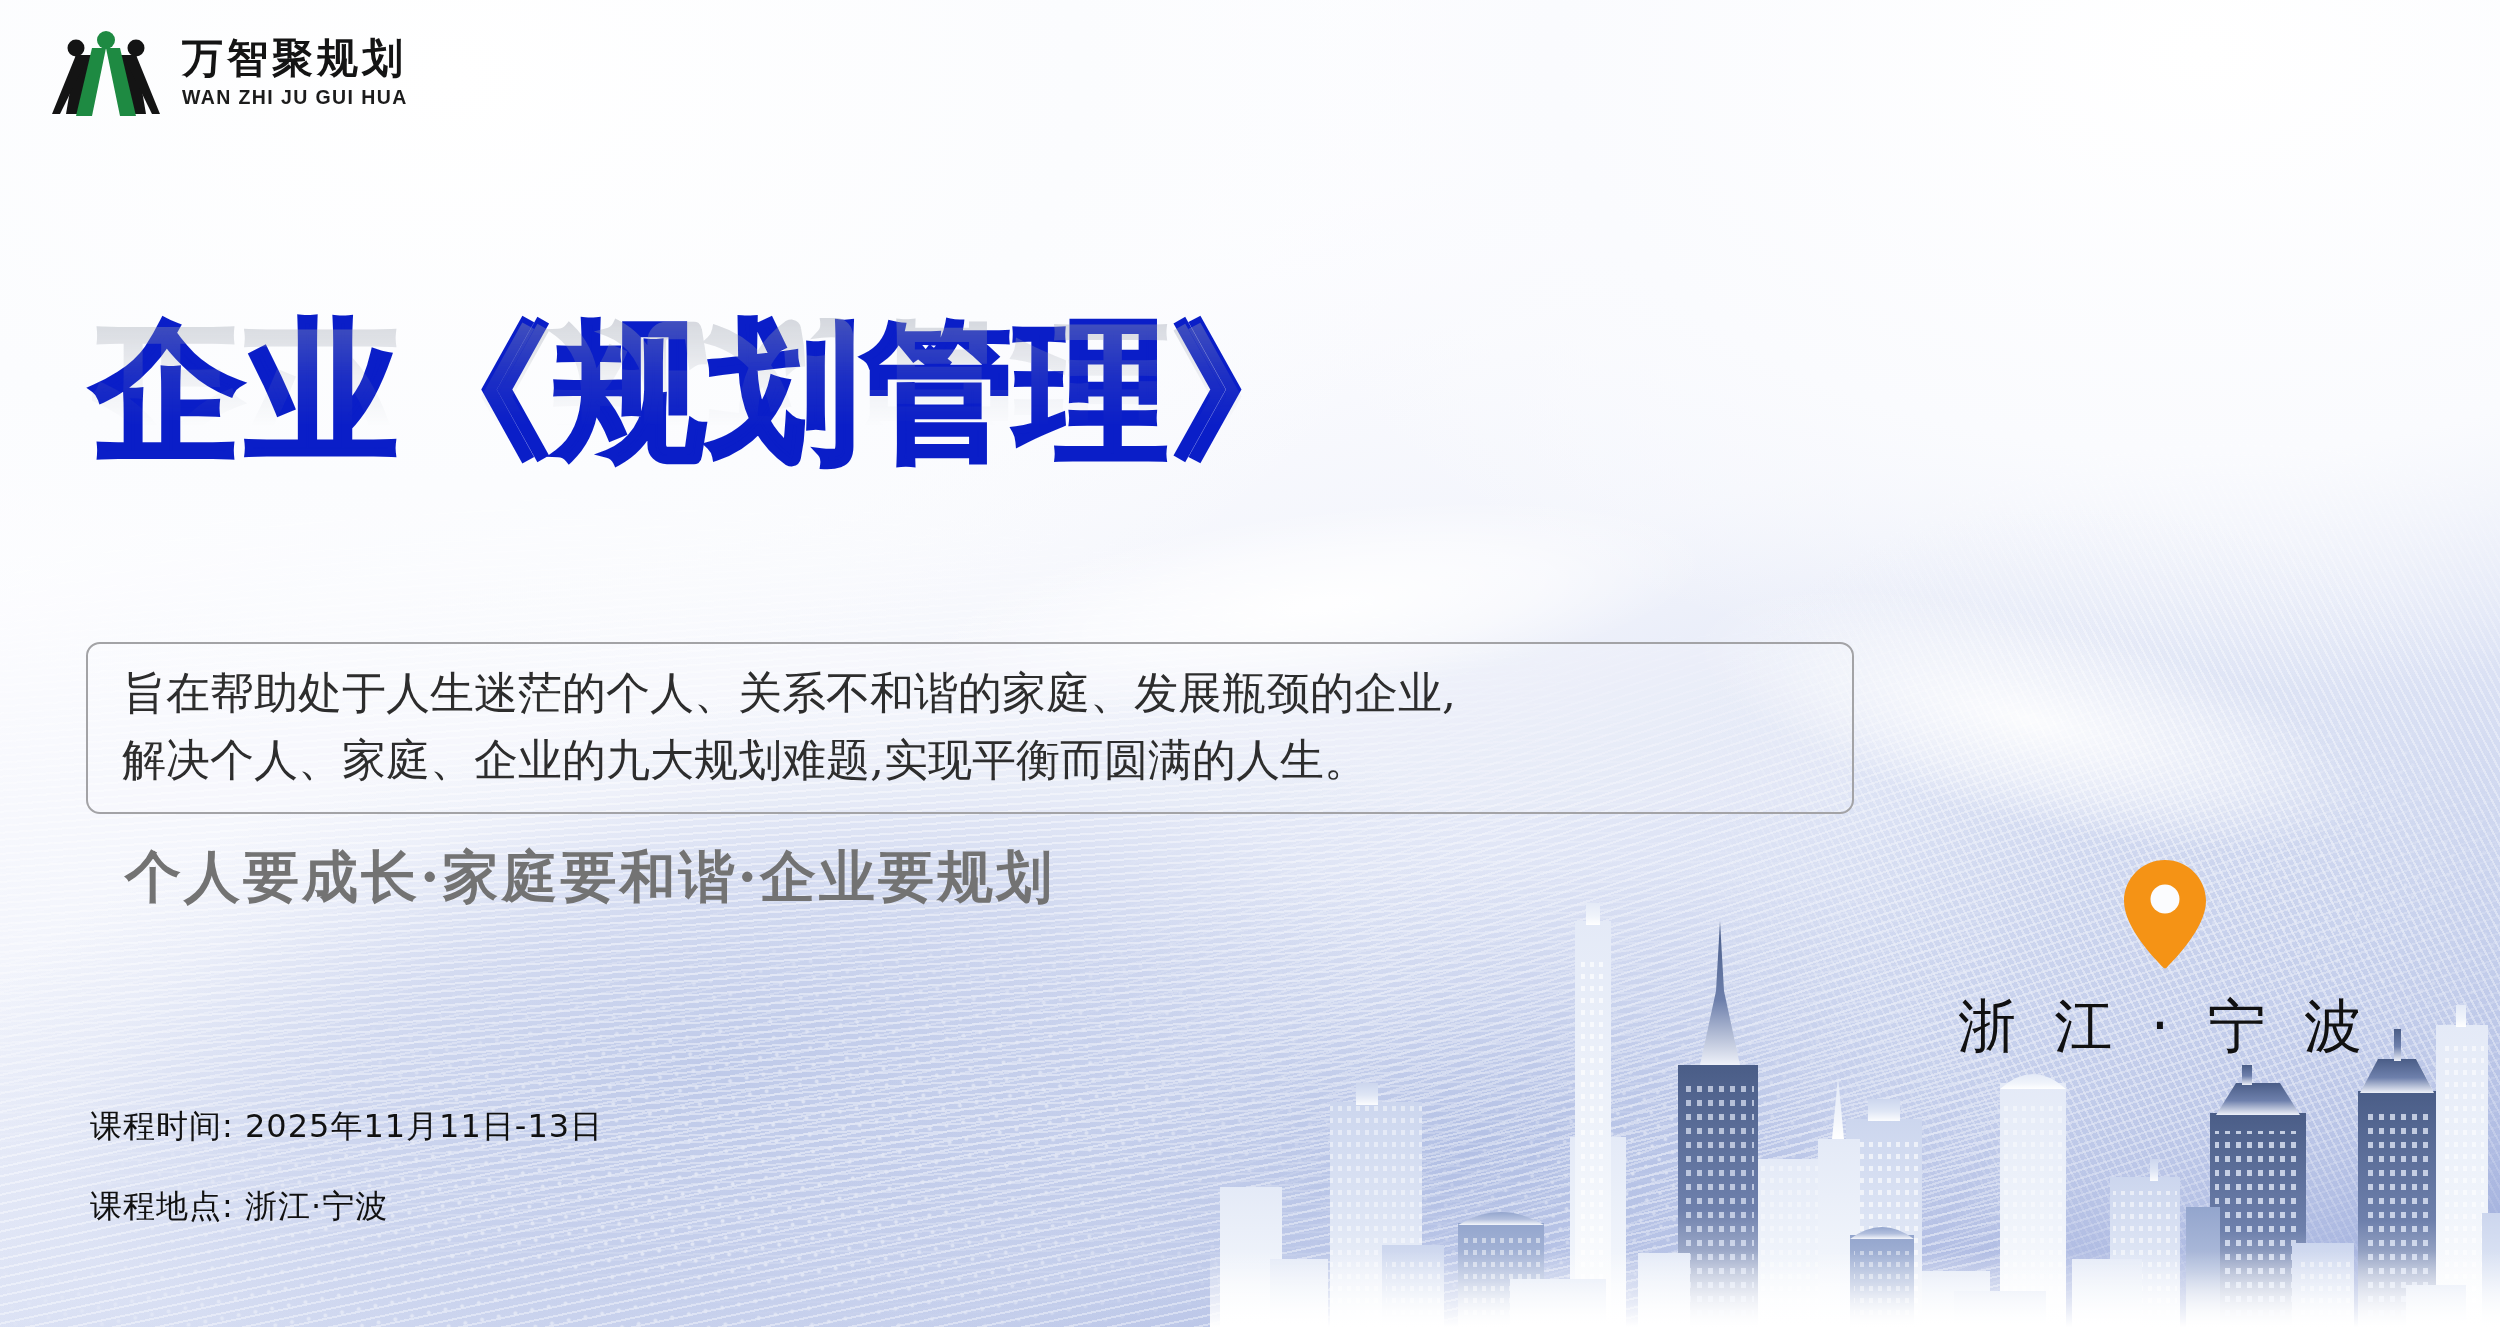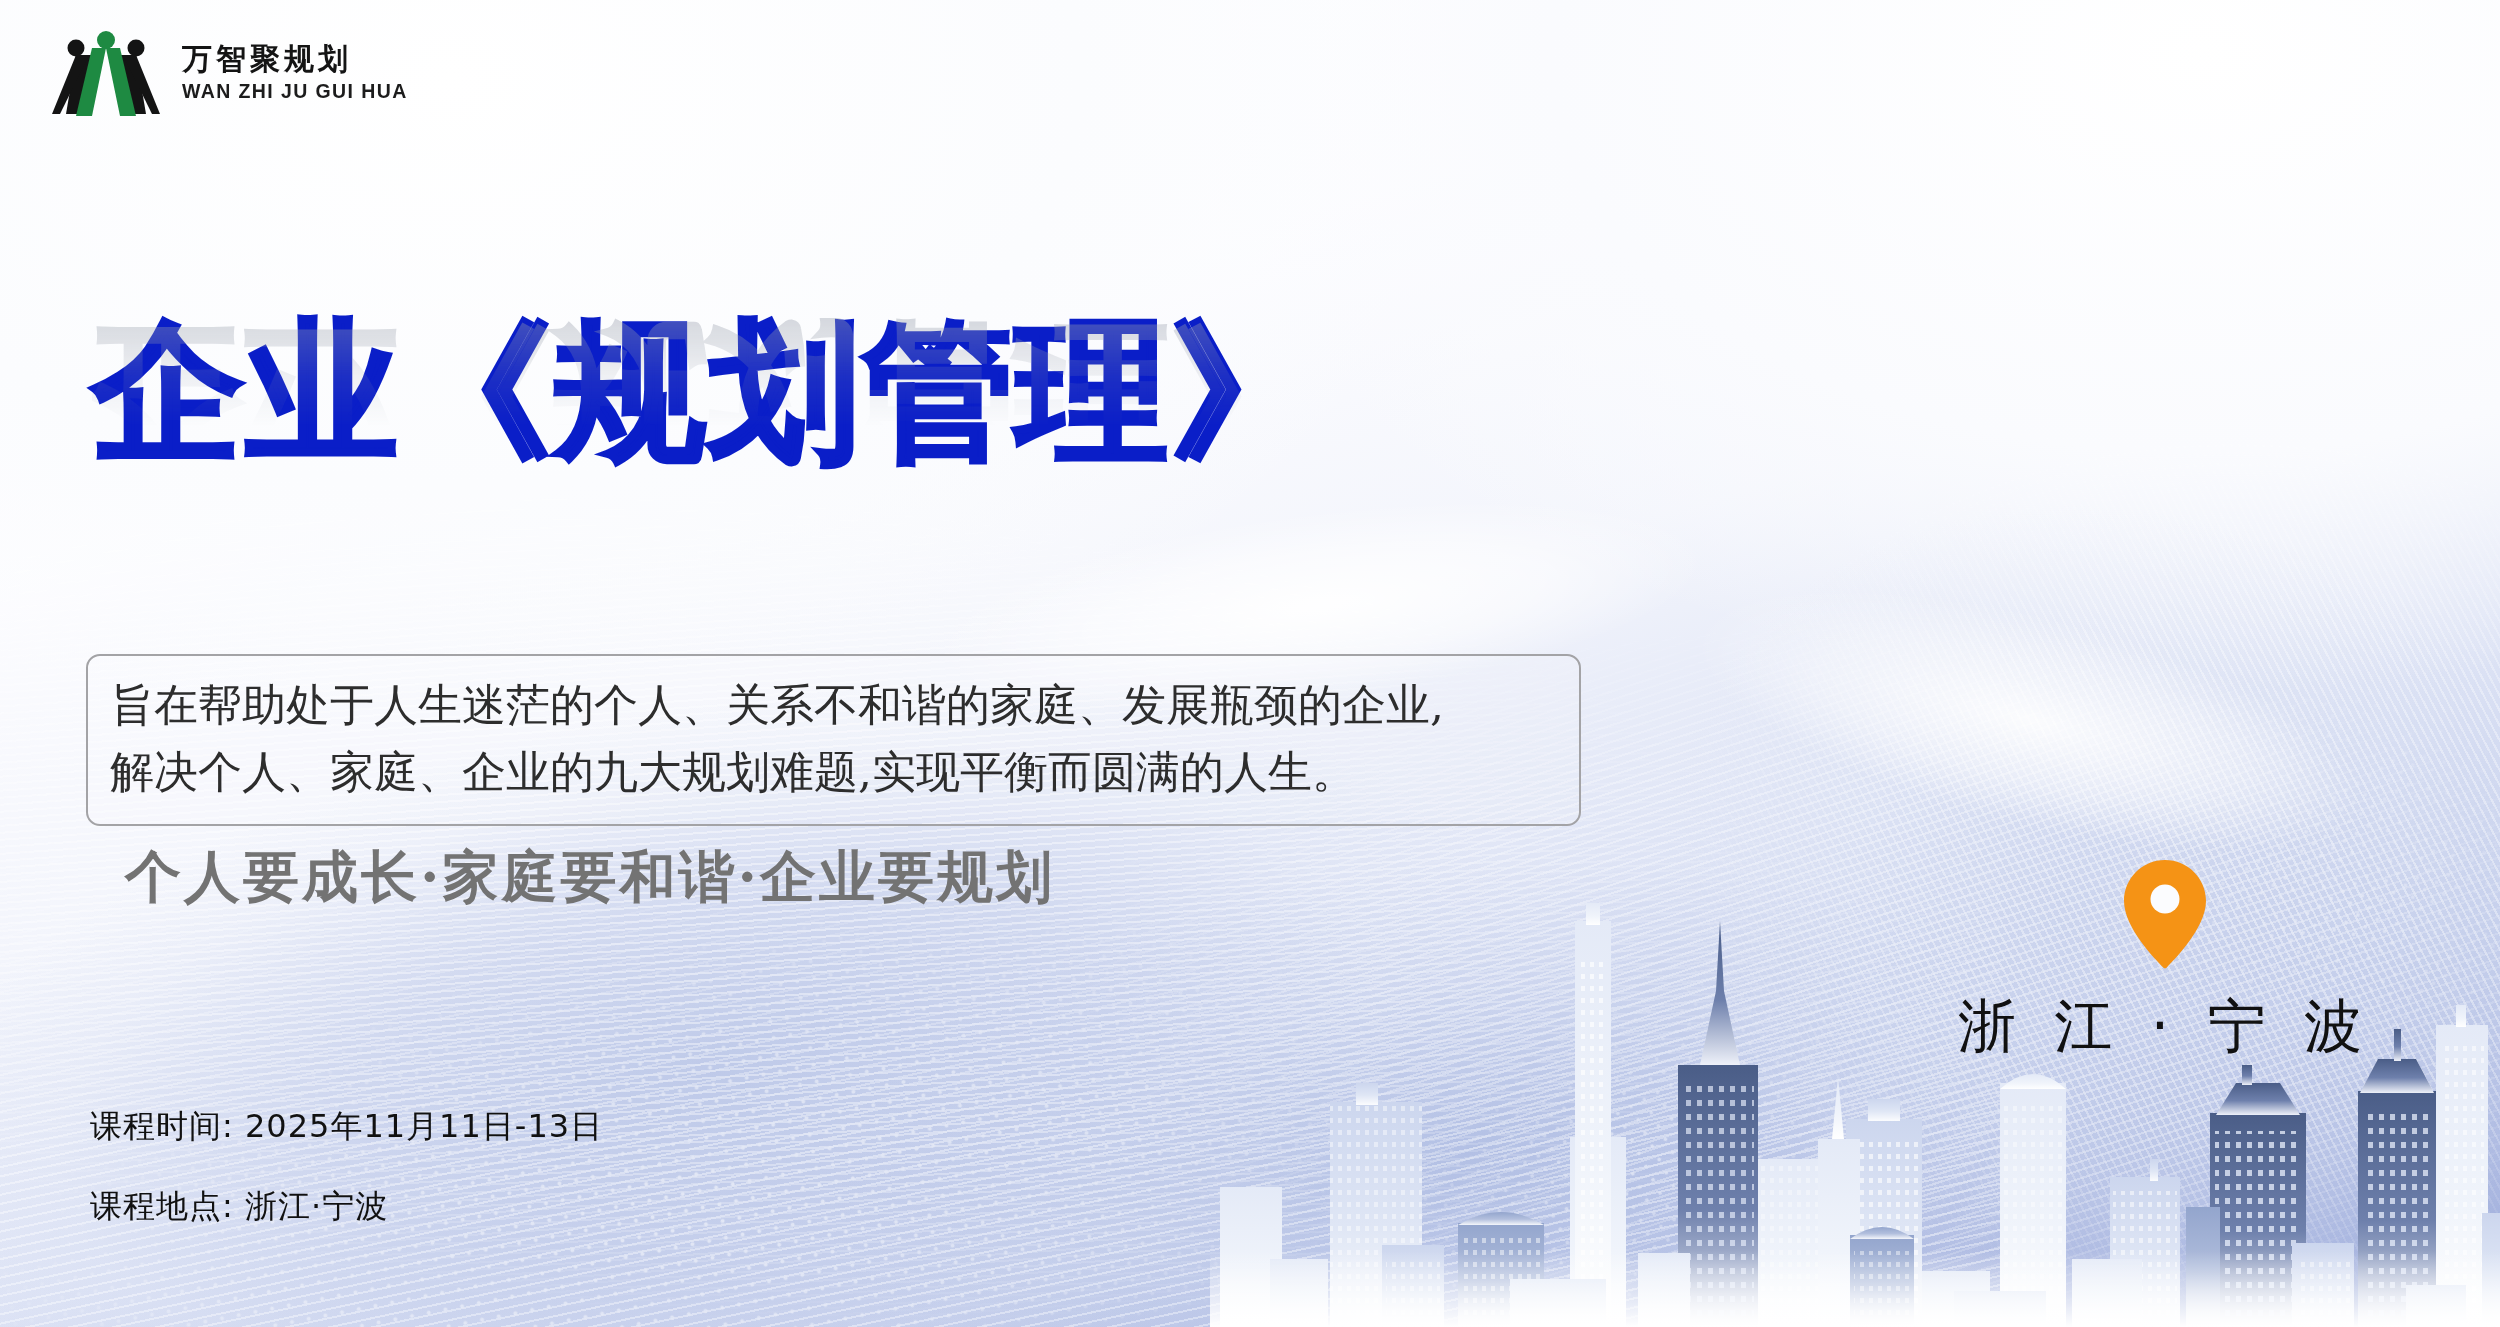--- a/index.html
+++ b/index.html
@@ -133,21 +133,21 @@
   }
   .skyline svg{display:block;width:100%;height:100%;}
 
   
   .logo{
     position:absolute;left:52px;top:28px;display:flex;align-items:center;gap:22px;
   }
   .logo-mark{width:108px;height:90px;}
   .logo-text{display:flex;flex-direction:column;justify-content:center;}
   .logo-cn{
-    font-size:30px;font-weight:700;color:#141414;letter-spacing:4px;line-height:1.05;
+    font-size:41px;font-weight:700;color:#141414;letter-spacing:4px;line-height:1.05;
     font-family:"DejaVu Serif","Liberation Serif",serif;
   }
   .logo-en{
     font-size:19.5px;font-weight:700;color:#1c1c1c;letter-spacing:1.4px;margin-top:6px;
     font-family:"Liberation Sans",sans-serif;
   }
 
   
   .title-wrap{position:absolute;left:92px;top:316px;}
   .title{
@@ -162,26 +162,25 @@
     font-family:"DejaVu Sans","Liberation Sans",sans-serif;
     -webkit-text-stroke:3.5px #9aa0ad;
     transform:scaleY(-1);transform-origin:top center;
     -webkit-mask-image:linear-gradient(to top, rgba(0,0,0,.42) 0%, rgba(0,0,0,.14) 38%, rgba(0,0,0,0) 72%);
     mask-image:linear-gradient(to top, rgba(0,0,0,.42) 0%, rgba(0,0,0,.14) 38%, rgba(0,0,0,0) 72%);
     opacity:.95;
   }
 
   
   .desc-box{
-    position:absolute;left:86px;top:642px;width:1495px;
+    position:absolute;left:86px;top:642px;width:1768px;
     border:2px solid #a3a3a6;border-radius:14px;
-    padding:16px 22px 18px 22px;
+    padding:16px 22px 18px 34px;
     box-sizing:border-box;
     background:rgba(255,255,255,.10);
-    margin-top:12px;
   }
   .desc-line{
     font-size:44px;line-height:1.52;color:#2d2d2d;
     font-family:"DejaVu Serif","Liberation Serif",serif;
     white-space:nowrap;
   }
 
   
   .tagline{
     position:absolute;left:125px;top:840px;

